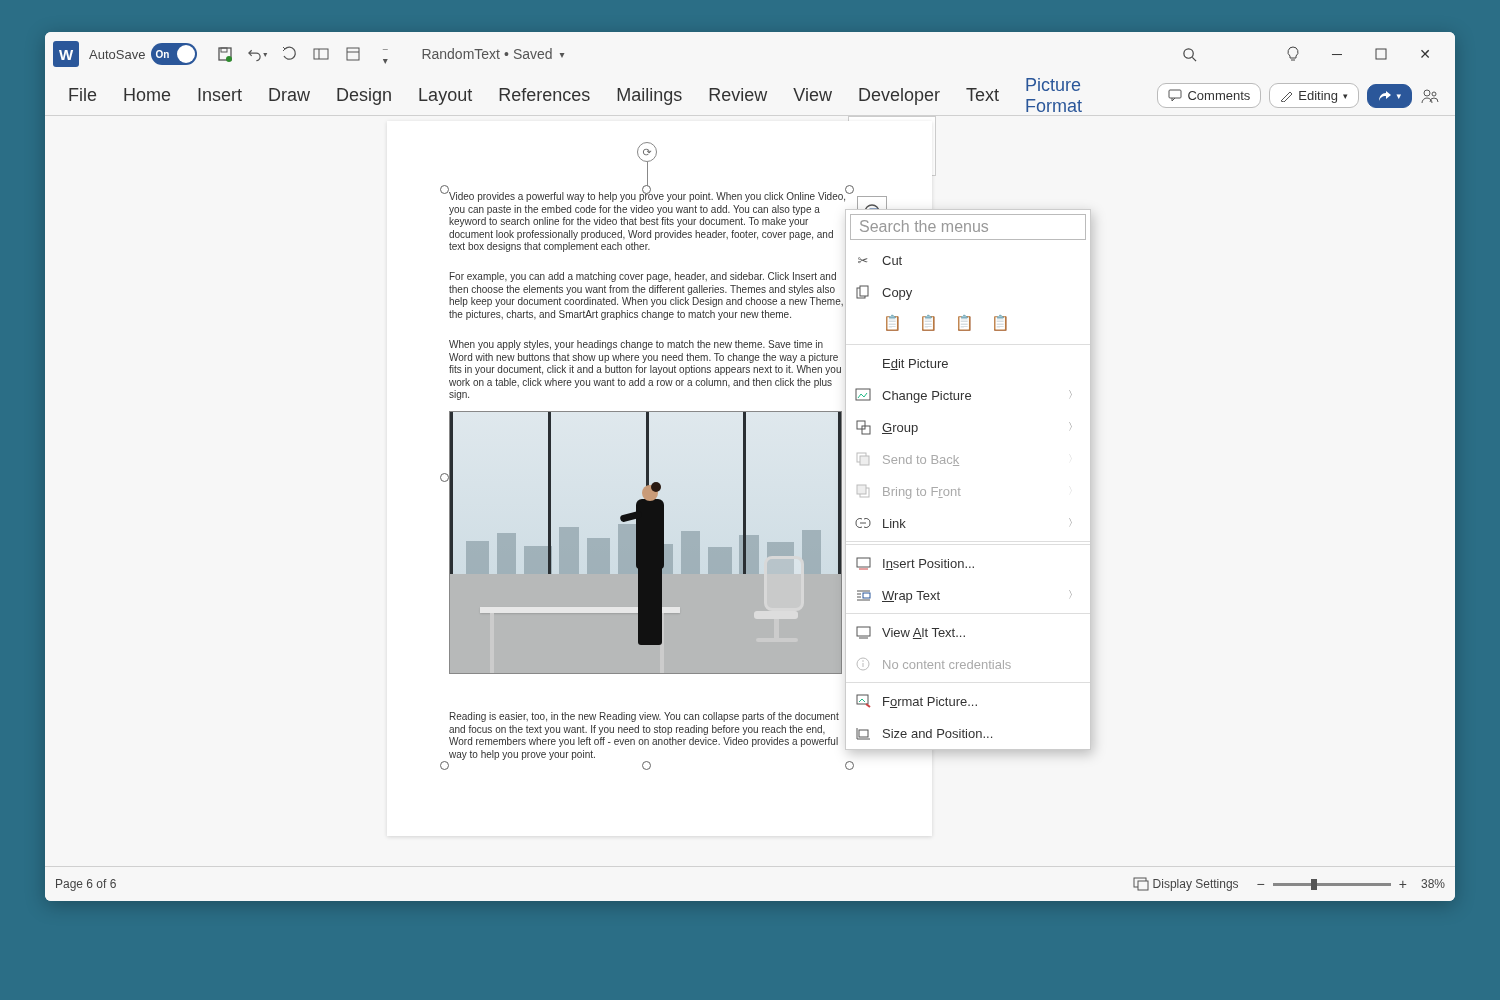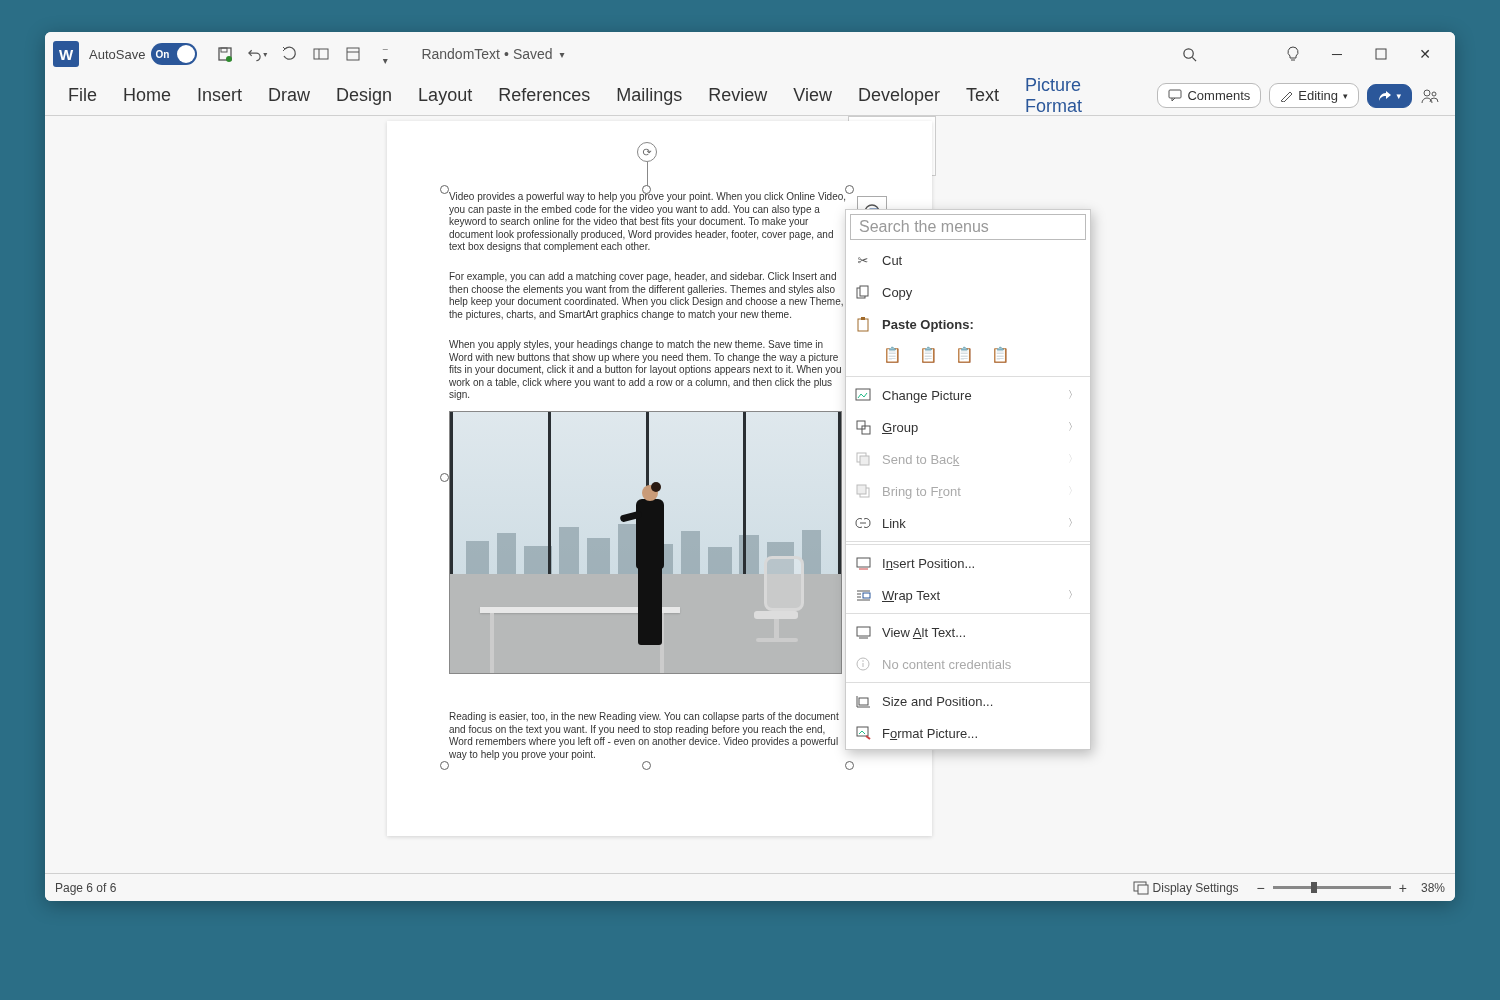--- a/index.html
+++ b/index.html
@@ -17,21 +17,21 @@
 .title-spacer { flex: 1; }
 .win-btn { width: 44px; height: 36px; display: flex; align-items: center; justify-content: center; color: #333; font-size: 14px; }
 .ribbon-tabs { height: 40px; display: flex; align-items: center; padding: 0 10px; background: #f7f7f7; border-bottom: 1px solid #d0d0d0; gap: 0; }
 .tab { padding: 0 13px; height: 40px; display: flex; align-items: center; font-size: 18px; color: #333; position:relative;}
 .tab.active { color: #2b579a; }
 .rib-spacer { flex: 1; }
 .rib-btn { border: 1px solid #bbb; border-radius: 9px; padding: 4px 10px; font-size: 13px; margin-left: 8px; display: flex; align-items: center; gap: 5px; background: #fff; color: #333; }
 .rib-btn.primary { background: #2b579a; color: #fff; border-color: #2b579a; }
 .content-area { flex: 1; background: #f7f7f7; position: relative; overflow: hidden; }
 .page { position: absolute; left: 342px; top: 5px; width: 545px; height: 715px; background: #fff; box-shadow: 0 1px 4px rgba(0,0,0,0.15); }
-.statusbar { height: 28px; background: #f7f7f7; border-top: 1px solid #d0d0d0; display: flex; align-items: center; padding: 0 10px; font-size: 12px; color: #444; }
+.statusbar { height: 35px; background: #f7f7f7; border-top: 1px solid #d0d0d0; display: flex; align-items: center; padding: 0 10px; font-size: 12px; color: #444; }
 .sb-spacer { flex: 1; }
 .zoom-track { width: 118px; height: 3px; background: #888; margin: 0 8px; position: relative; }
 .zoom-thumb { position: absolute; left: 38px; top: -4px; width: 6px; height: 11px; background: #555; }
 .para { position: absolute; font-size: 10px; color: #333; line-height: 1.25; padding-right:10px;}
 .picture-box { position: absolute; left: 62px; top: 290px; width: 393px; height: 263px; border: 1px solid #888; overflow:hidden;}
 .picture-box .sky { position:absolute; inset:0 0 38% 0; background: linear-gradient(#dfe8ed,#cfdde4);}
 .picture-box .floor { position:absolute; left:0; right:0; bottom:0; height:38%; background:#b7b9b9;}
 .picture-box .window-frame { position:absolute; top:0; bottom:38%; left:0; right:0; }
 .picture-box .mullion { position:absolute; top:0; bottom:0; width:3px; background:#2a2f33;}
 .picture-box .skyline { position:absolute; left:0; right:0; bottom:0; height:55px; }
@@ -287,36 +287,31 @@
       </div>
       <div class="cm-item">
         <div class="cm-icon">
             <svg width="14" height="14" viewBox="0 0 14 14">
               <rect x="1" y="3" width="8" height="10" fill="none" stroke="#555"></rect>
               <rect x="4" y="1" width="8" height="10" fill="#fff" stroke="#555"></rect>
             </svg>
           </div>
         <span>Copy</span>
       </div>
-      <div class="cm-item">
-        <div class="cm-icon">
-            <svg width="14" height="15" viewBox="0 0 14 15">
-              <rect x="2" y="2" width="10" height="12" fill="none" stroke="#a06a2a"></rect>
-              <rect x="5" y="0" width="4" height="3" fill="#a06a2a"></rect>
-            </svg>
-          </div>
-        <span class="cm-title">Paste Options:</span>
-      </div>
       <div class="paste-row">
         <div class="paste-opt">📋</div>
         <div class="paste-opt">📋</div>
         <div class="paste-opt">📋</div>
         <div class="paste-opt">📋</div>
       </div>
       <div class="cm-sep"></div>
+      <div class="cm-item">
+        <div class="cm-icon"></div>
+        <span><span>E</span><span class="u">d</span><span>it Picture</span></span>
+      </div>
       <div class="cm-item">
         <div class="cm-icon">
             <svg width="16" height="14" viewBox="0 0 16 14">
               <rect x="1" y="1" width="14" height="11" fill="none" stroke="#555"></rect>
               <path d="M3 10 L6 6 L9 9 L12 5" fill="none" stroke="#2b8"></path>
             </svg>
           </div>
         <span>Change Picture</span>
         <span class="cm-chev">〉</span>
       </div>
@@ -399,37 +394,37 @@
               <circle cx="7" cy="7" r="6" fill="none" stroke="#bbb"></circle>
               <line x1="7" y1="6" x2="7" y2="10" stroke="#bbb"></line>
               <circle cx="7" cy="4" r="0.8" fill="#bbb"></circle>
             </svg>
           </div>
         <span>No content credentials</span>
       </div>
       <div class="cm-sep"></div>
       <div class="cm-item">
         <div class="cm-icon">
+            <svg width="15" height="14" viewBox="0 0 15 14">
+              <rect x="1" y="1" width="11" height="9" fill="none" stroke="#555"></rect>
+              <path d="M3 8 L6 5 L9 8" fill="none" stroke="#2b8"></path>
+              <path d="M10 10 L14 13" stroke="#c44" stroke-width="2"></path>
+            </svg>
+          </div>
+        <span><span>F</span><span class="u">o</span><span>rmat Picture...</span></span>
+      </div>
+      <div class="cm-item">
+        <div class="cm-icon">
             <svg width="15" height="13" viewBox="0 0 15 13">
               <rect x="3" y="3" width="9" height="7" fill="none" stroke="#555"></rect>
               <line x1="1" y1="1" x2="1" y2="12" stroke="#555"></line>
               <line x1="1" y1="12" x2="14" y2="12" stroke="#555"></line>
             </svg>
           </div>
         <span>Size and Position...</span>
-      </div>
-      <div class="cm-item">
-        <div class="cm-icon">
-            <svg width="15" height="14" viewBox="0 0 15 14">
-              <rect x="1" y="1" width="11" height="9" fill="none" stroke="#555"></rect>
-              <path d="M3 8 L6 5 L9 8" fill="none" stroke="#2b8"></path>
-              <path d="M10 10 L14 13" stroke="#c44" stroke-width="2"></path>
-            </svg>
-          </div>
-        <span><span>F</span><span class="u">o</span><span>rmat Picture...</span></span>
       </div>
     </div>
 
   </div>
 
   <div class="statusbar">
     <span>Page 6 of 6</span>
     <div class="sb-spacer"></div>
     <svg width="16" height="14" viewBox="0 0 16 14" style="margin-right:4px;">
         <rect x="1" y="1" width="12" height="9" fill="none" stroke="#555"></rect>

